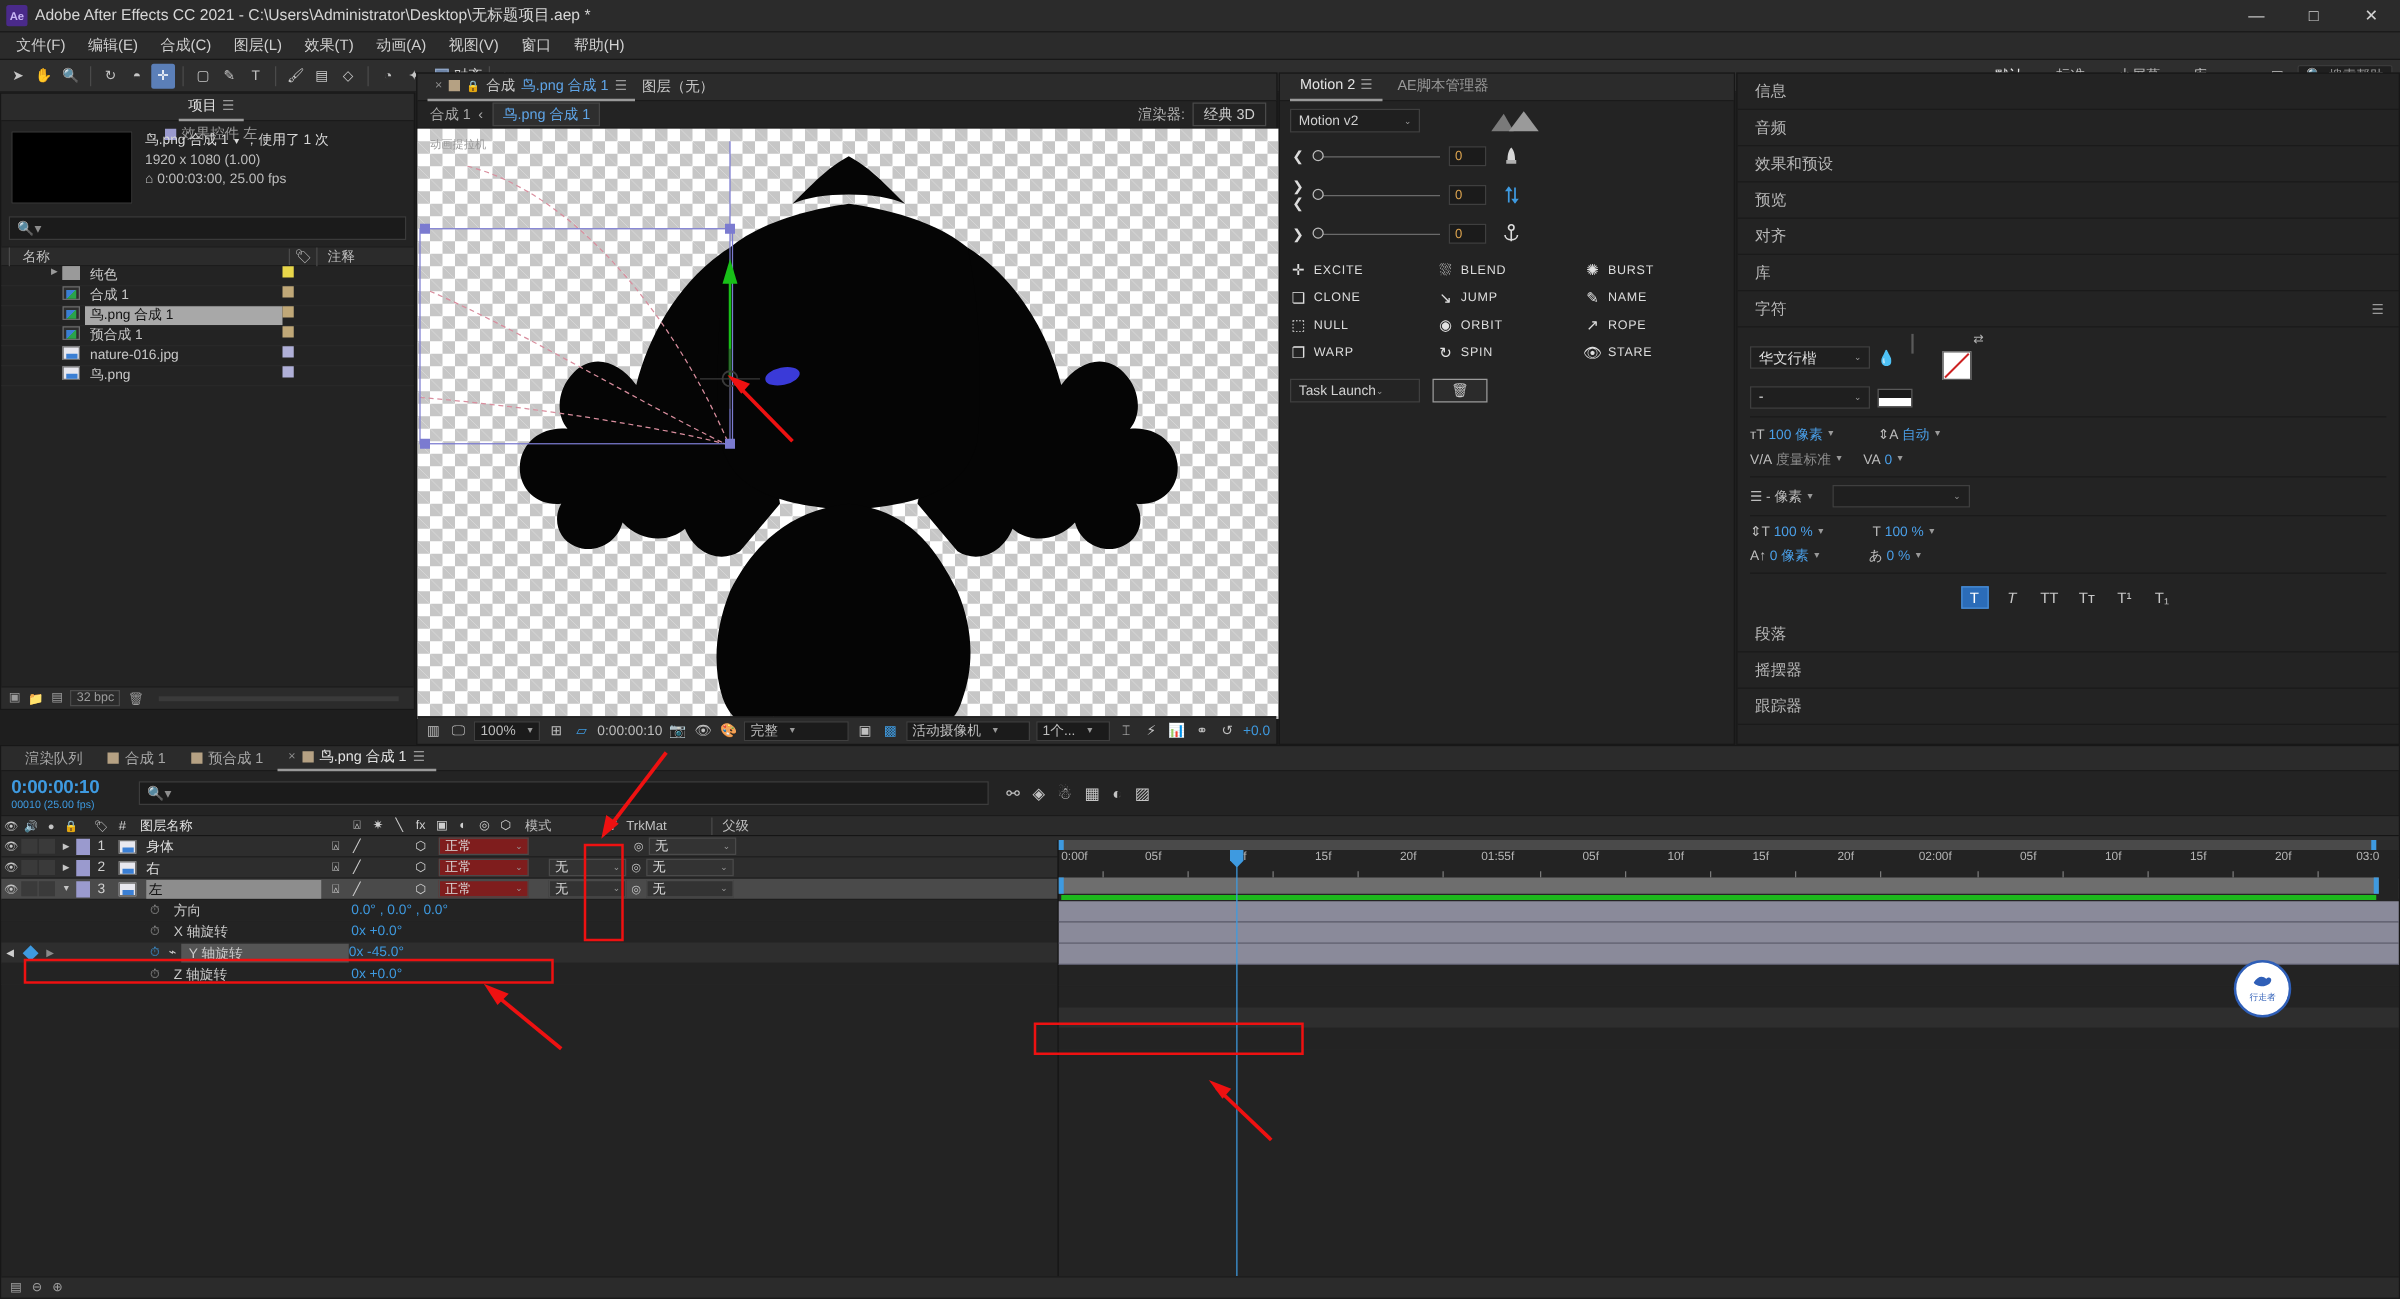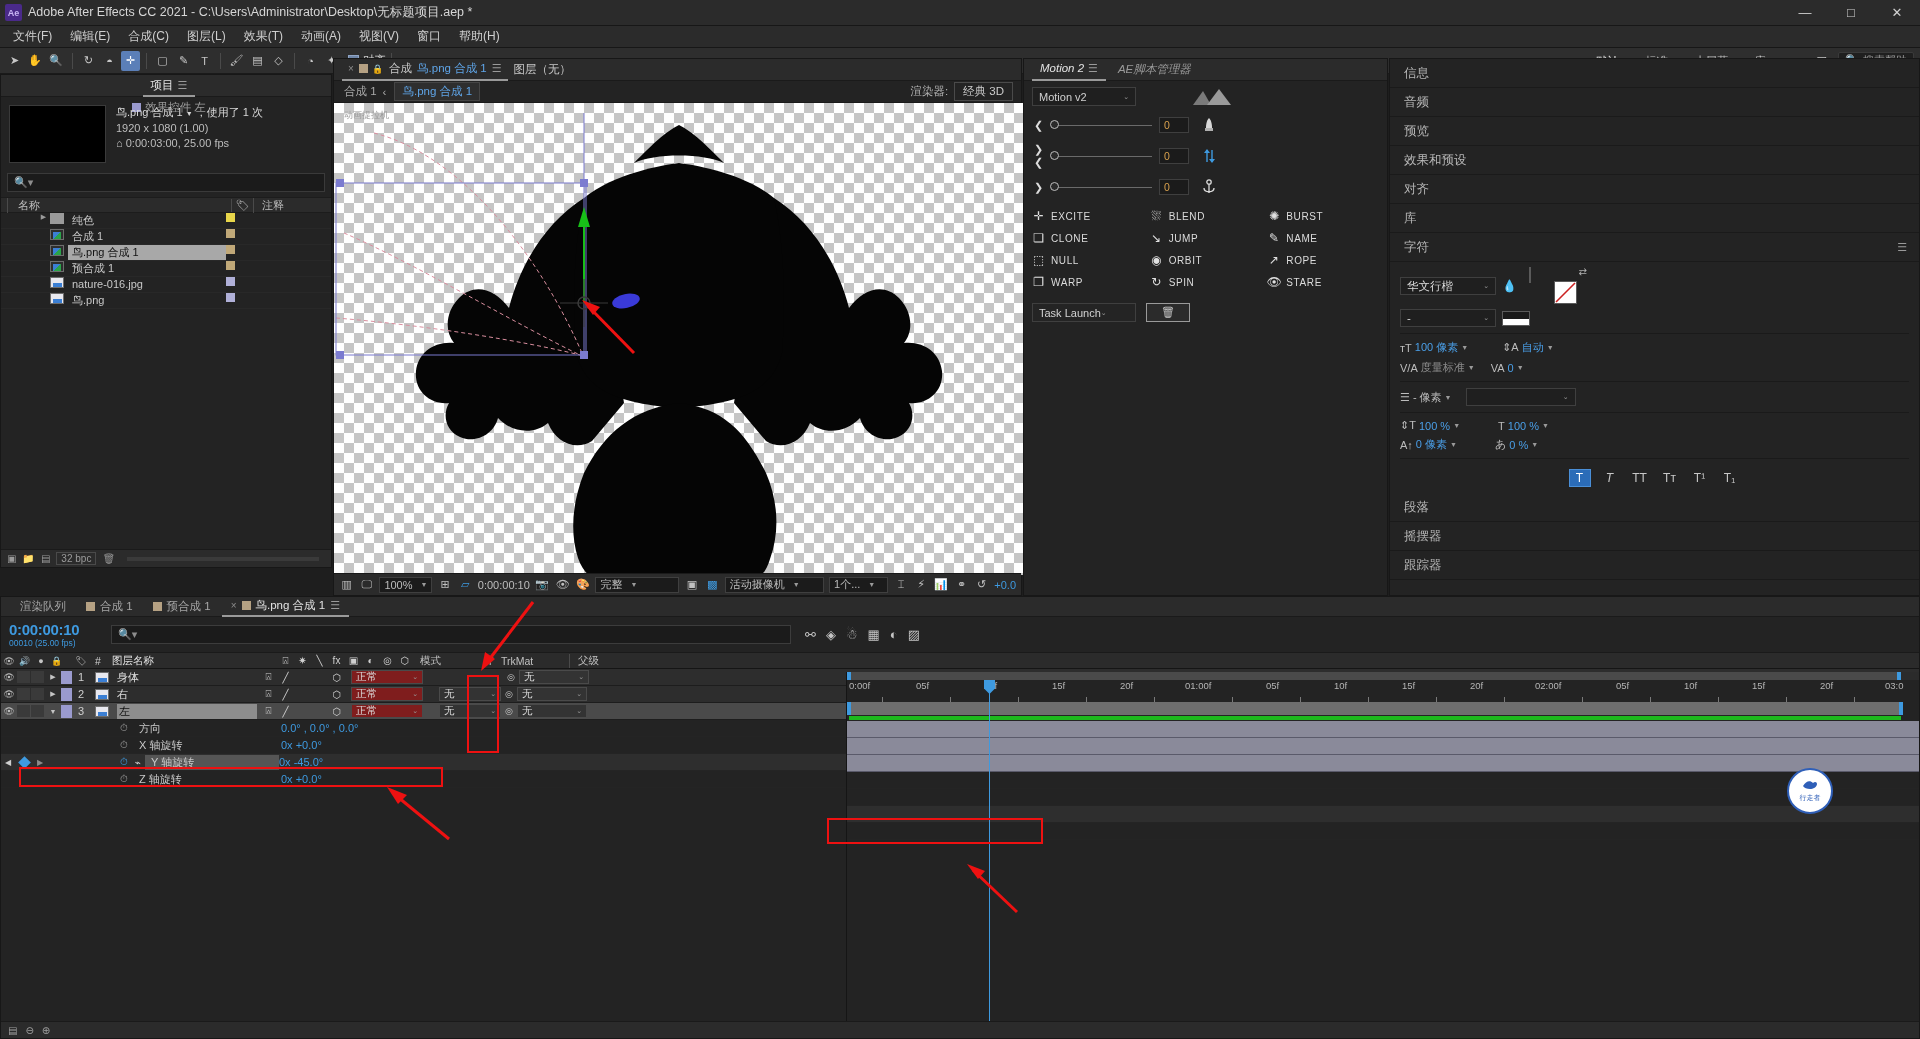--- a/index.html
+++ b/index.html
@@ -96,21 +96,21 @@
       linear-gradient(45deg,#c6c6c6 25%,transparent 25%,transparent 75%,#c6c6c6 75%),
       linear-gradient(45deg,#c6c6c6 25%,transparent 25%,transparent 75%,#c6c6c6 75%);
     background-color:#fff; background-size:20px 20px; background-position:0 0,10px 10px;}
   .comp-bottom { position:absolute; bottom:0; left:0; right:0; height:22px; background:#2b2b2b; border-top:1px solid #1a1a1a; display:flex; align-items:center; gap:5px; padding:0 5px; font-size:11px; color:#bdbdbd;}
   .cb-ico { width:16px;height:15px;display:flex;align-items:center;justify-content:center;color:#c0c0c0;font-size:11px;}
   .cb-sel { background:#1b1b1b;border:1px solid #3f3f3f;height:16px;display:flex;align-items:center;padding:0 4px;gap:8px;font-size:11px;}
   .cb-sel .cv { font-size:7px;color:#9a9a9a;}
 
   
   #motion { left:1023px; top:58px; width:365px; height:538px; }
-  .m-tabs { height:22px; background:#2b2b2b; display:flex; align-items:center; padding-left:8px; gap:4px; border-bottom:1px solid #1a1a1a;font-style:italic;}
+  .m-tabs { height:22px; background:#2b2b2b; display:flex; align-items:center; padding-left:8px; gap:4px; border-bottom:1px solid #1a1a1a;}
   .m-body { padding:6px 8px; }
   .m-drop { width:104px;height:19px;background:#1f1f1f;border:1px solid #3f3f3f;display:flex;align-items:center;justify-content:space-between;padding:0 6px;font-size:11px;color:#d0d0d0;}
   .m-slider-row { display:flex; align-items:center; gap:7px; margin-top:10px;}
   .m-arrow { width:13px; text-align:center; color:#dcdcdc; font-size:11px;}
   .m-track { width:100px;height:1px;background:#6a6a6a;position:relative;}
   .m-knob { width:9px;height:9px;border:1.5px solid #bdbdbd;border-radius:50%;background:#2a2a2a;position:absolute;left:-2px;top:-5px;}
   .m-val { width:30px;height:16px;background:#1b1b1b;border:1px solid #3f3f3f;color:#d8a14e;font-size:10.5px;display:flex;align-items:center;padding-left:4px;}
   .m-grid { display:grid; grid-template-columns:repeat(3,1fr); gap:8px 6px; margin-top:14px;}
   .m-btn { display:flex;align-items:center;gap:5px;font-size:10px;color:#dcdcdc;letter-spacing:.6px;}
   .m-ico { width:14px;height:14px;display:flex;align-items:center;justify-content:center;color:#e0e0e0;font-size:12px;}
@@ -560,24 +560,24 @@
   </div>
 
   <div class="panel" id="rstack">
     <div class="rs-row">
         <span>信息</span>
       </div>
     <div class="rs-row">
         <span>音频</span>
       </div>
     <div class="rs-row">
+        <span>效果和预设</span>
+      </div>
+    <div class="rs-row">
         <span>预览</span>
-      </div>
-    <div class="rs-row">
-        <span>效果和预设</span>
       </div>
     <div class="rs-row">
         <span>对齐</span>
       </div>
     <div class="rs-row">
         <span>库</span>
       </div>
     <div class="rs-row hdr">
       <span>字符</span>
       <span class="hamb">☰</span>
@@ -896,21 +896,21 @@
       <div style="position:absolute;left:0;top:0;right:0;height:8px;background:#2b2b2b;">
         <div style="position:absolute;left:0;top:0;right:18px;height:8px;background:#4a4a4a;border-left:4px solid #3e9ae0;border-right:4px solid #3e9ae0;"></div>
       </div>
 
       <div style="position:absolute;left:0;top:8px;right:0;height:22px;">
         <span class="tick" style="left:2px">0:00f</span>
         <span class="tick" style="left:69px">05f</span>
         <span class="tick" style="left:137px">10f</span>
         <span class="tick" style="left:205px">15f</span>
         <span class="tick" style="left:273px">20f</span>
-        <span class="tick" style="left:338px">01:00f</span>
+        <span class="tick" style="left:338px">01:55f</span>
         <span class="tick" style="left:419px">05f</span>
         <span class="tick" style="left:487px">10f</span>
         <span class="tick" style="left:555px">15f</span>
         <span class="tick" style="left:623px">20f</span>
         <span class="tick" style="left:688px">02:00f</span>
         <span class="tick" style="left:769px">05f</span>
         <span class="tick" style="left:837px">10f</span>
         <span class="tick" style="left:905px">15f</span>
         <span class="tick" style="left:973px">20f</span>
         <span class="tick" style="left:1038px">03:0</span>

